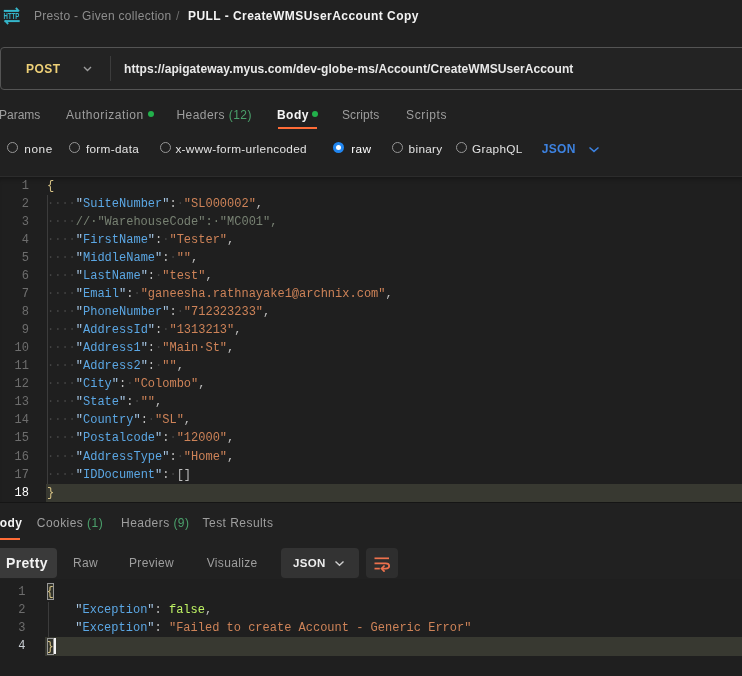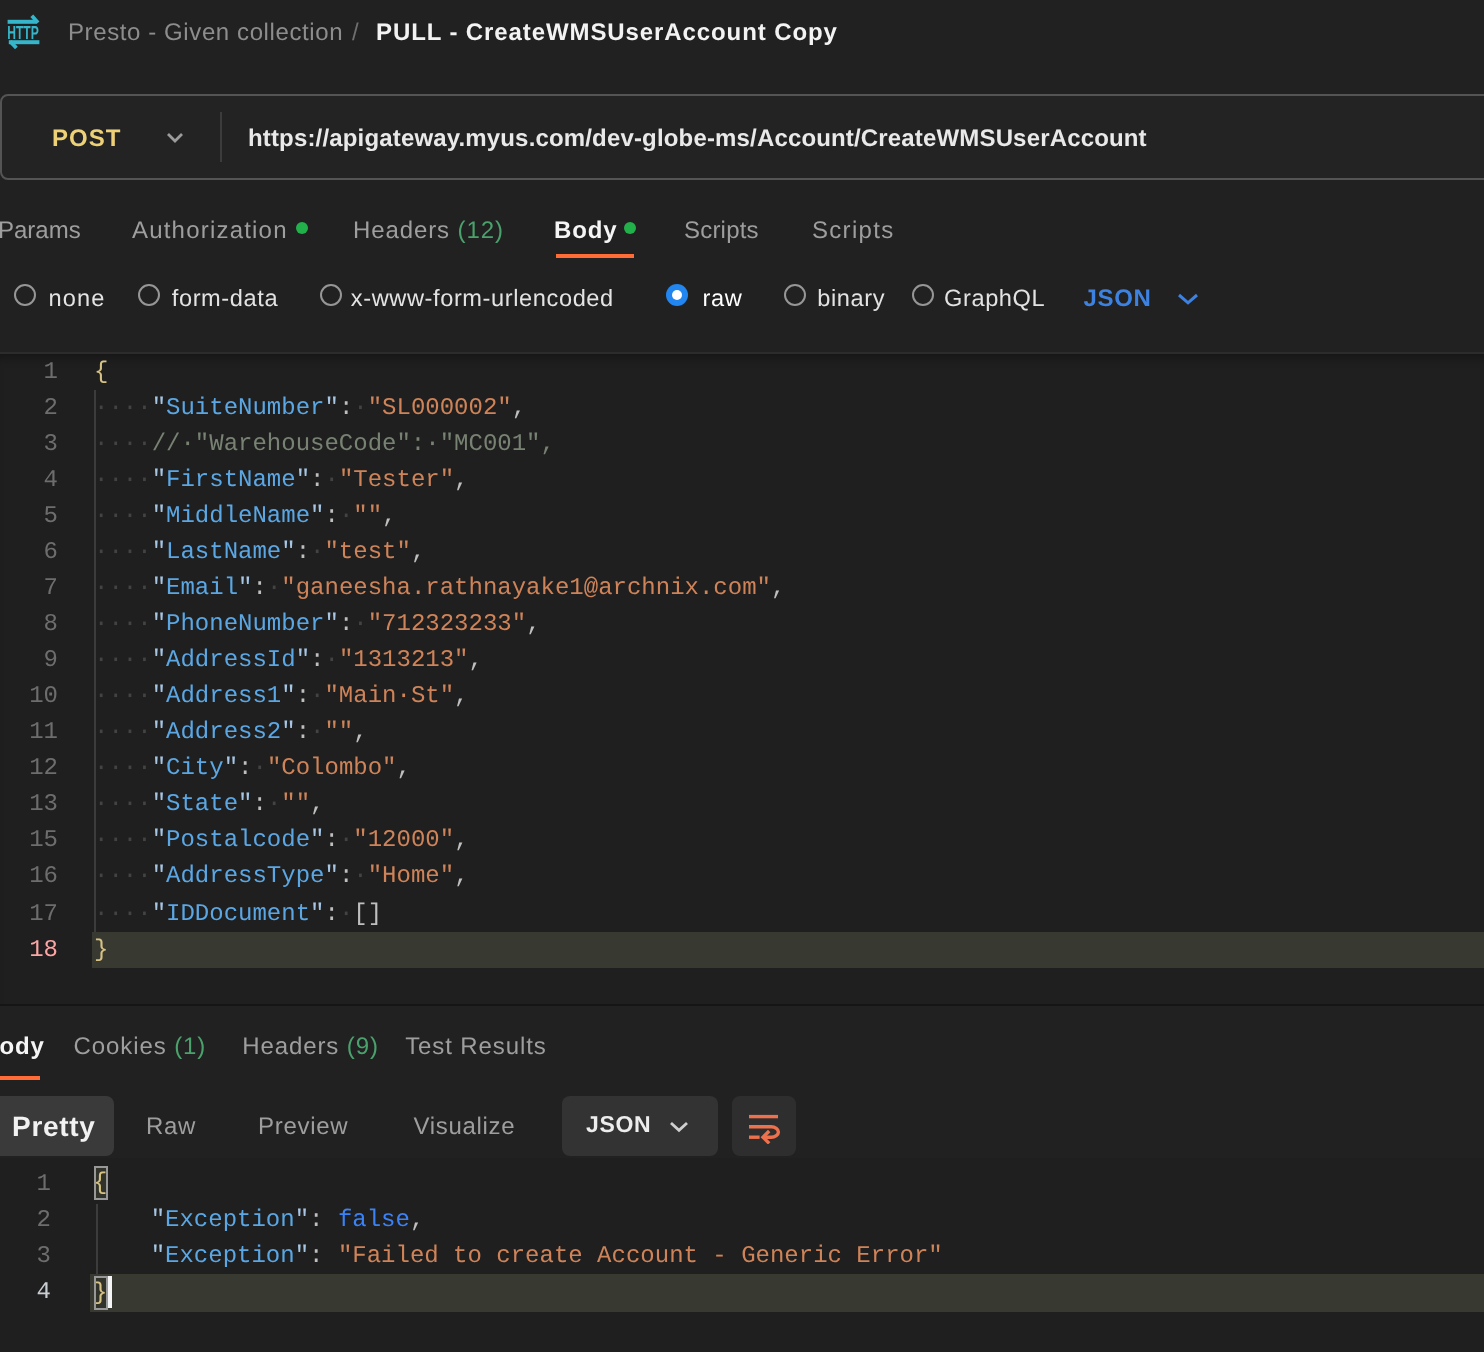--- a/index.html
+++ b/index.html
@@ -34,21 +34,21 @@
   .line{position:relative;height:18.05px;line-height:18.05px;white-space:pre;}
   .num{position:absolute;left:0;width:29px;text-align:right;color:#6d6d6d;}
   .code{position:absolute;left:47px;}
   .w{color:#434343;}
   .q{color:#a6c6e4;}
   .k{color:#5ba7e4;}
   .p{color:#bfbfbf;}
   .s{color:#ce8358;}
   .c{color:#788273;}
   .b{color:#d6c285;}
-  .f{color:#3b82f6;}
+  .f{color:#bef264;}
   .hl{position:absolute;left:46px;right:0;top:0;height:18.05px;background:#383931;}
   .bx{outline:1px solid #989898;outline-offset:-1px;background:#31322a;padding:1.7px 0;}
   .guide{position:absolute;left:47px;width:1px;background:#3c3c3c;}
   
   .editor2 .line{height:18.2px;line-height:18.2px;}
   .editor2 .num{width:25.5px;}
   .editor2 .code{left:46.5px;}
   .editor2 .hl{left:45px;height:18.2px;background:#383931;}
   .cursor{position:absolute;width:2px;height:16px;top:1px;background:#f5f5f5;}
   
@@ -118,24 +118,25 @@
     <div class="line"><span class="num">4</span><span class="code"><span class="w">····</span><span class="q">"</span><span class="k">FirstName</span><span class="q">"</span><span class="p">:</span><span class="w">·</span><span class="s">"Tester"</span><span class="p">,</span></span></div>
     <div class="line"><span class="num">5</span><span class="code"><span class="w">····</span><span class="q">"</span><span class="k">MiddleName</span><span class="q">"</span><span class="p">:</span><span class="w">·</span><span class="s">""</span><span class="p">,</span></span></div>
     <div class="line"><span class="num">6</span><span class="code"><span class="w">····</span><span class="q">"</span><span class="k">LastName</span><span class="q">"</span><span class="p">:</span><span class="w">·</span><span class="s">"test"</span><span class="p">,</span></span></div>
     <div class="line"><span class="num">7</span><span class="code"><span class="w">····</span><span class="q">"</span><span class="k">Email</span><span class="q">"</span><span class="p">:</span><span class="w">·</span><span class="s">"ganeesha.rathnayake1@archnix.com"</span><span class="p">,</span></span></div>
     <div class="line"><span class="num">8</span><span class="code"><span class="w">····</span><span class="q">"</span><span class="k">PhoneNumber</span><span class="q">"</span><span class="p">:</span><span class="w">·</span><span class="s">"712323233"</span><span class="p">,</span></span></div>
     <div class="line"><span class="num">9</span><span class="code"><span class="w">····</span><span class="q">"</span><span class="k">AddressId</span><span class="q">"</span><span class="p">:</span><span class="w">·</span><span class="s">"1313213"</span><span class="p">,</span></span></div>
     <div class="line"><span class="num">10</span><span class="code"><span class="w">····</span><span class="q">"</span><span class="k">Address1</span><span class="q">"</span><span class="p">:</span><span class="w">·</span><span class="s">"Main·St"</span><span class="p">,</span></span></div>
     <div class="line"><span class="num">11</span><span class="code"><span class="w">····</span><span class="q">"</span><span class="k">Address2</span><span class="q">"</span><span class="p">:</span><span class="w">·</span><span class="s">""</span><span class="p">,</span></span></div>
     <div class="line"><span class="num">12</span><span class="code"><span class="w">····</span><span class="q">"</span><span class="k">City</span><span class="q">"</span><span class="p">:</span><span class="w">·</span><span class="s">"Colombo"</span><span class="p">,</span></span></div>
     <div class="line"><span class="num">13</span><span class="code"><span class="w">····</span><span class="q">"</span><span class="k">State</span><span class="q">"</span><span class="p">:</span><span class="w">·</span><span class="s">""</span><span class="p">,</span></span></div>
+    <div class="line"><span class="num">14</span><span class="code"><span class="w">····</span><span class="q">"</span><span class="k">Country</span><span class="q">"</span><span class="p">:</span><span class="w">·</span><span class="s">"SL"</span><span class="p">,</span></span></div>
     <div class="line"><span class="num">15</span><span class="code"><span class="w">····</span><span class="q">"</span><span class="k">Postalcode</span><span class="q">"</span><span class="p">:</span><span class="w">·</span><span class="s">"12000"</span><span class="p">,</span></span></div>
     <div class="line"><span class="num">16</span><span class="code"><span class="w">····</span><span class="q">"</span><span class="k">AddressType</span><span class="q">"</span><span class="p">:</span><span class="w">·</span><span class="s">"Home"</span><span class="p">,</span></span></div>
     <div class="line"><span class="num">17</span><span class="code"><span class="w">····</span><span class="q">"</span><span class="k">IDDocument</span><span class="q">"</span><span class="p">:</span><span class="w">·</span><span class="p">[]</span></span></div>
-    <div class="line"><span class="hl"></span><span class="num" style="color:#fca5a5">18</span><span class="code"><span class="b">}</span></span></div>
+    <div class="line"><span class="hl"></span><span class="num" style="color:#ffffff">18</span><span class="code"><span class="b">}</span></span></div>
   </div>
 
   <span class="abs stab act" style="left:-9.4px">Body</span>
   <span class="abs stab" style="left:36.8px">Cookies <span class="grn">(1)</span></span>
   <span class="abs stab" style="left:121.1px">Headers <span class="grn">(9)</span></span>
   <span class="abs stab" style="left:202.6px">Test Results</span>
   <div class="abs underline" style="left:-9.4px;width:29.8px;top:537.5px"></div>
 
   <div class="abs pbtn" style="left:-8px;width:65px;background:#3a3a3a"></div>
   <span class="abs ptxt" style="left:6px;color:#f2f2f2;font-weight:bold;font-size:14px;top:555px">Pretty</span>

